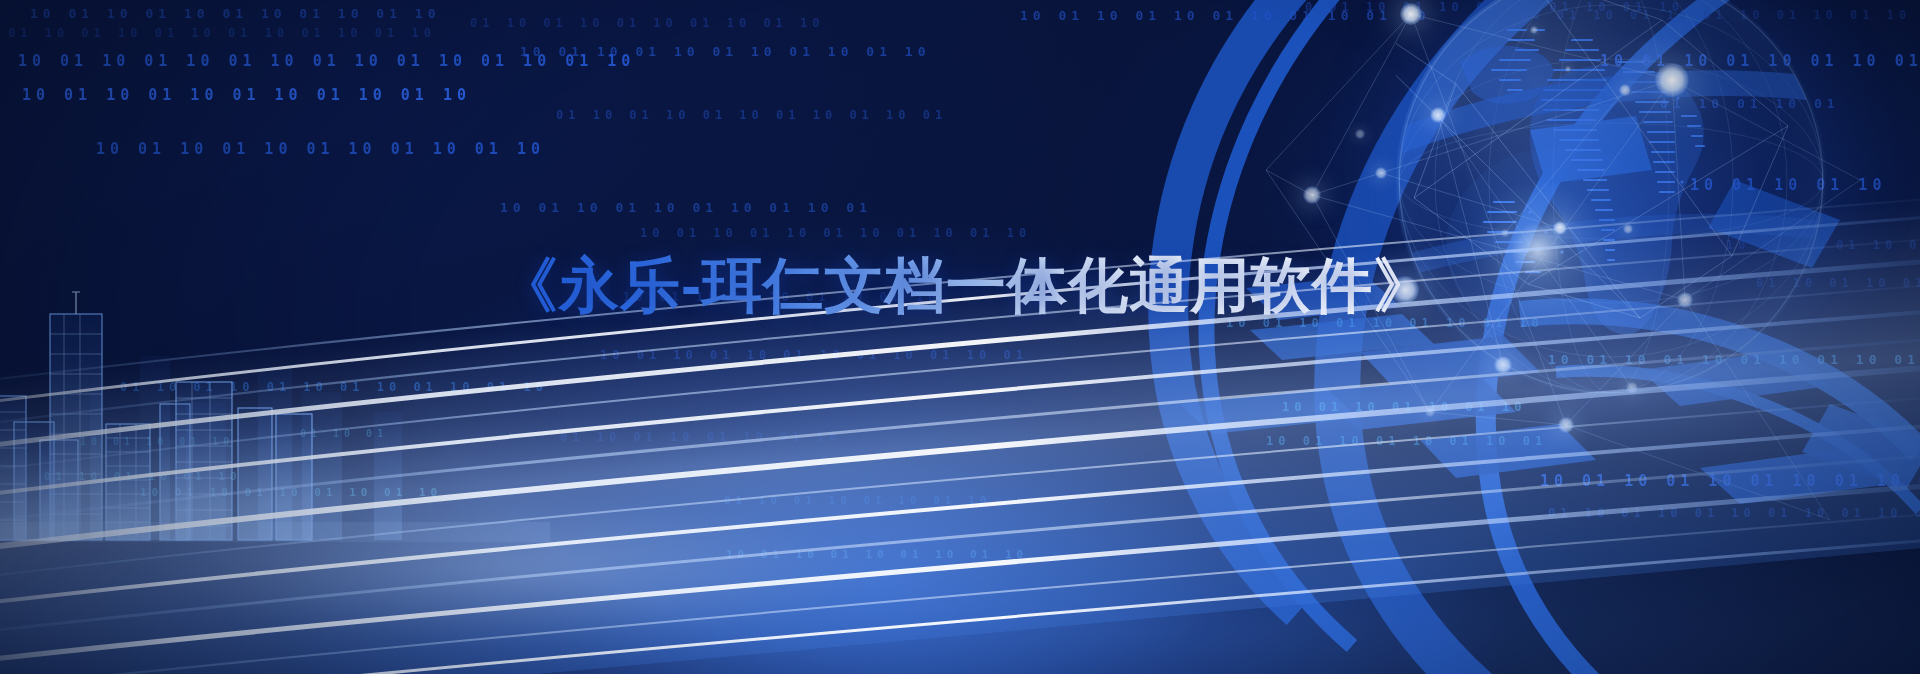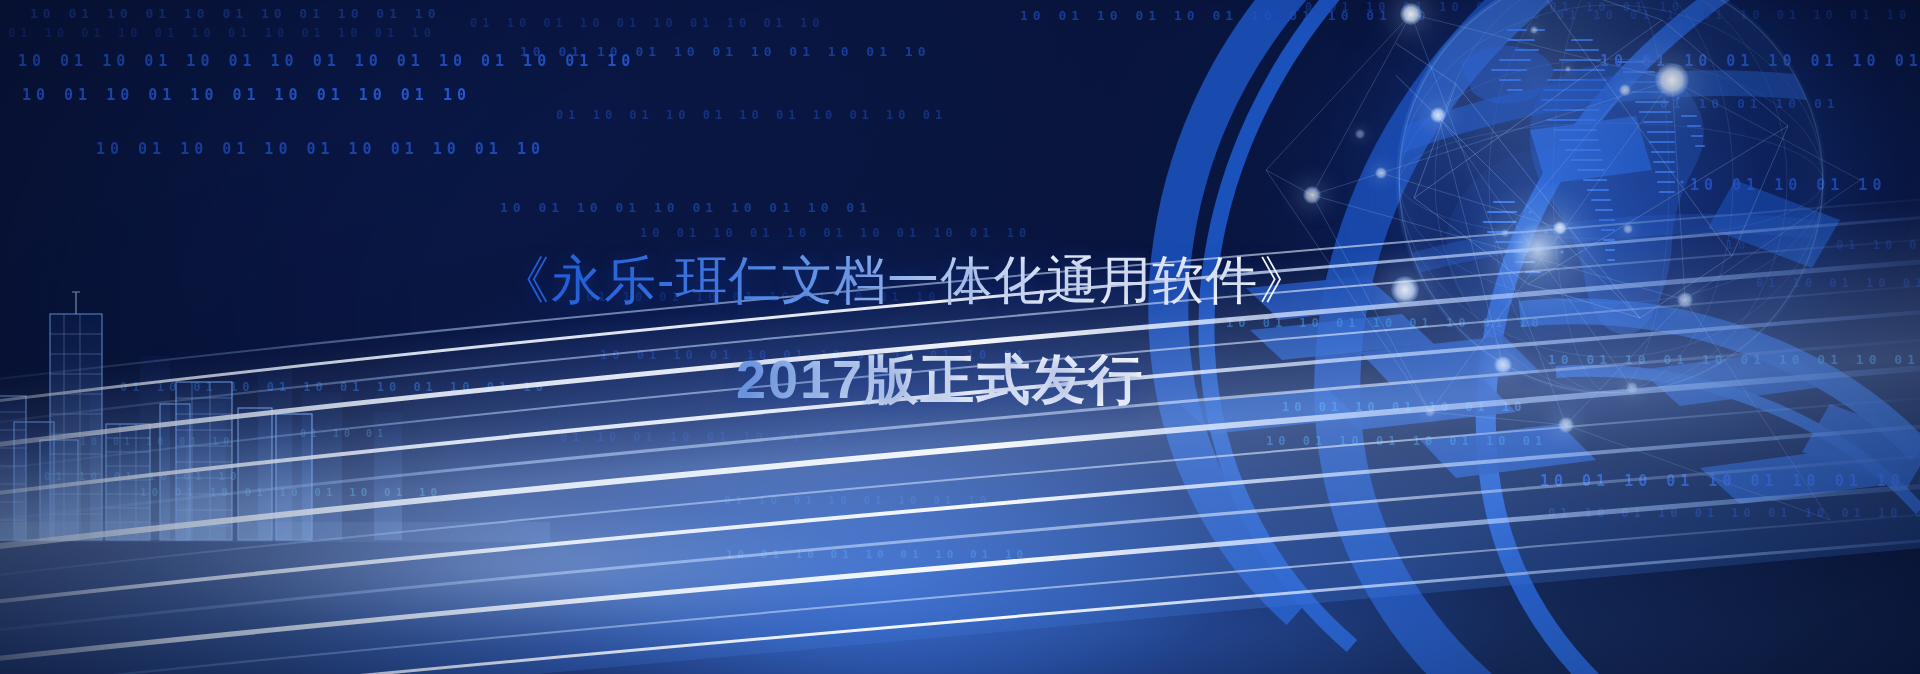--- a/index.html
+++ b/index.html
@@ -53,21 +53,21 @@
     background:
       radial-gradient(ellipse 760px 150px at 28% 52%, rgba(200,222,255,.42) 0%, rgba(120,170,255,.16) 48%, rgba(40,90,200,0) 100%),
       radial-gradient(ellipse 1150px 190px at 58% 72%, rgba(80,140,240,.34) 0%, rgba(30,70,180,0) 100%);
     filter:blur(8px);
   }
 
   
   .text-block{position:absolute;left:0;top:0;width:1920px;height:674px;}
   .title-main{
     position:absolute;left:498px;top:246px;
-    font-size:52px;font-weight:400;letter-spacing:1px;white-space:nowrap;
+    font-size:60px;font-weight:700;letter-spacing:1px;white-space:nowrap;
     background:linear-gradient(100deg,#1f5bd8 0%,#2f6ce0 16%,#4d86e8 30%,#7ea9ee 43%,#c3d6f2 56%,#eef4fb 68%,#f7fbff 85%,#ffffff 100%);
     -webkit-background-clip:text;background-clip:text;color:transparent;
     text-shadow:0 2px 18px rgba(20,60,170,.45);
     text-align:center;
   }
   .title-sub{
     position:absolute;left:736px;top:344px;
     font-size:54px;font-weight:700;letter-spacing:2px;white-space:nowrap;
     background:linear-gradient(100deg,#6f9ce6 0%,#a9c6ef 18%,#dce8f7 38%,#f3f8fd 60%,#ffffff 100%);
     -webkit-background-clip:text;background-clip:text;color:transparent;
@@ -348,16 +348,15 @@
         <path d="M0 356 Q 700 342 2180 358" stroke="url(#stk2)" stroke-width="2" fill="none"></path>
         <path d="M0 380 Q 680 368 2180 384" stroke="url(#stk)" stroke-width="3" fill="none"></path>
       </g>
     </svg>
   </div>
 
   <div class="layer bg-vignette"></div>
 
   <div class="text-block">
     <div class="title-main">《永乐-珥仁文档一体化通用软件》</div>
-    <div class="title-sub">2017版正式发行</div>
   </div>
 
 </div>
 
 </body></html>

